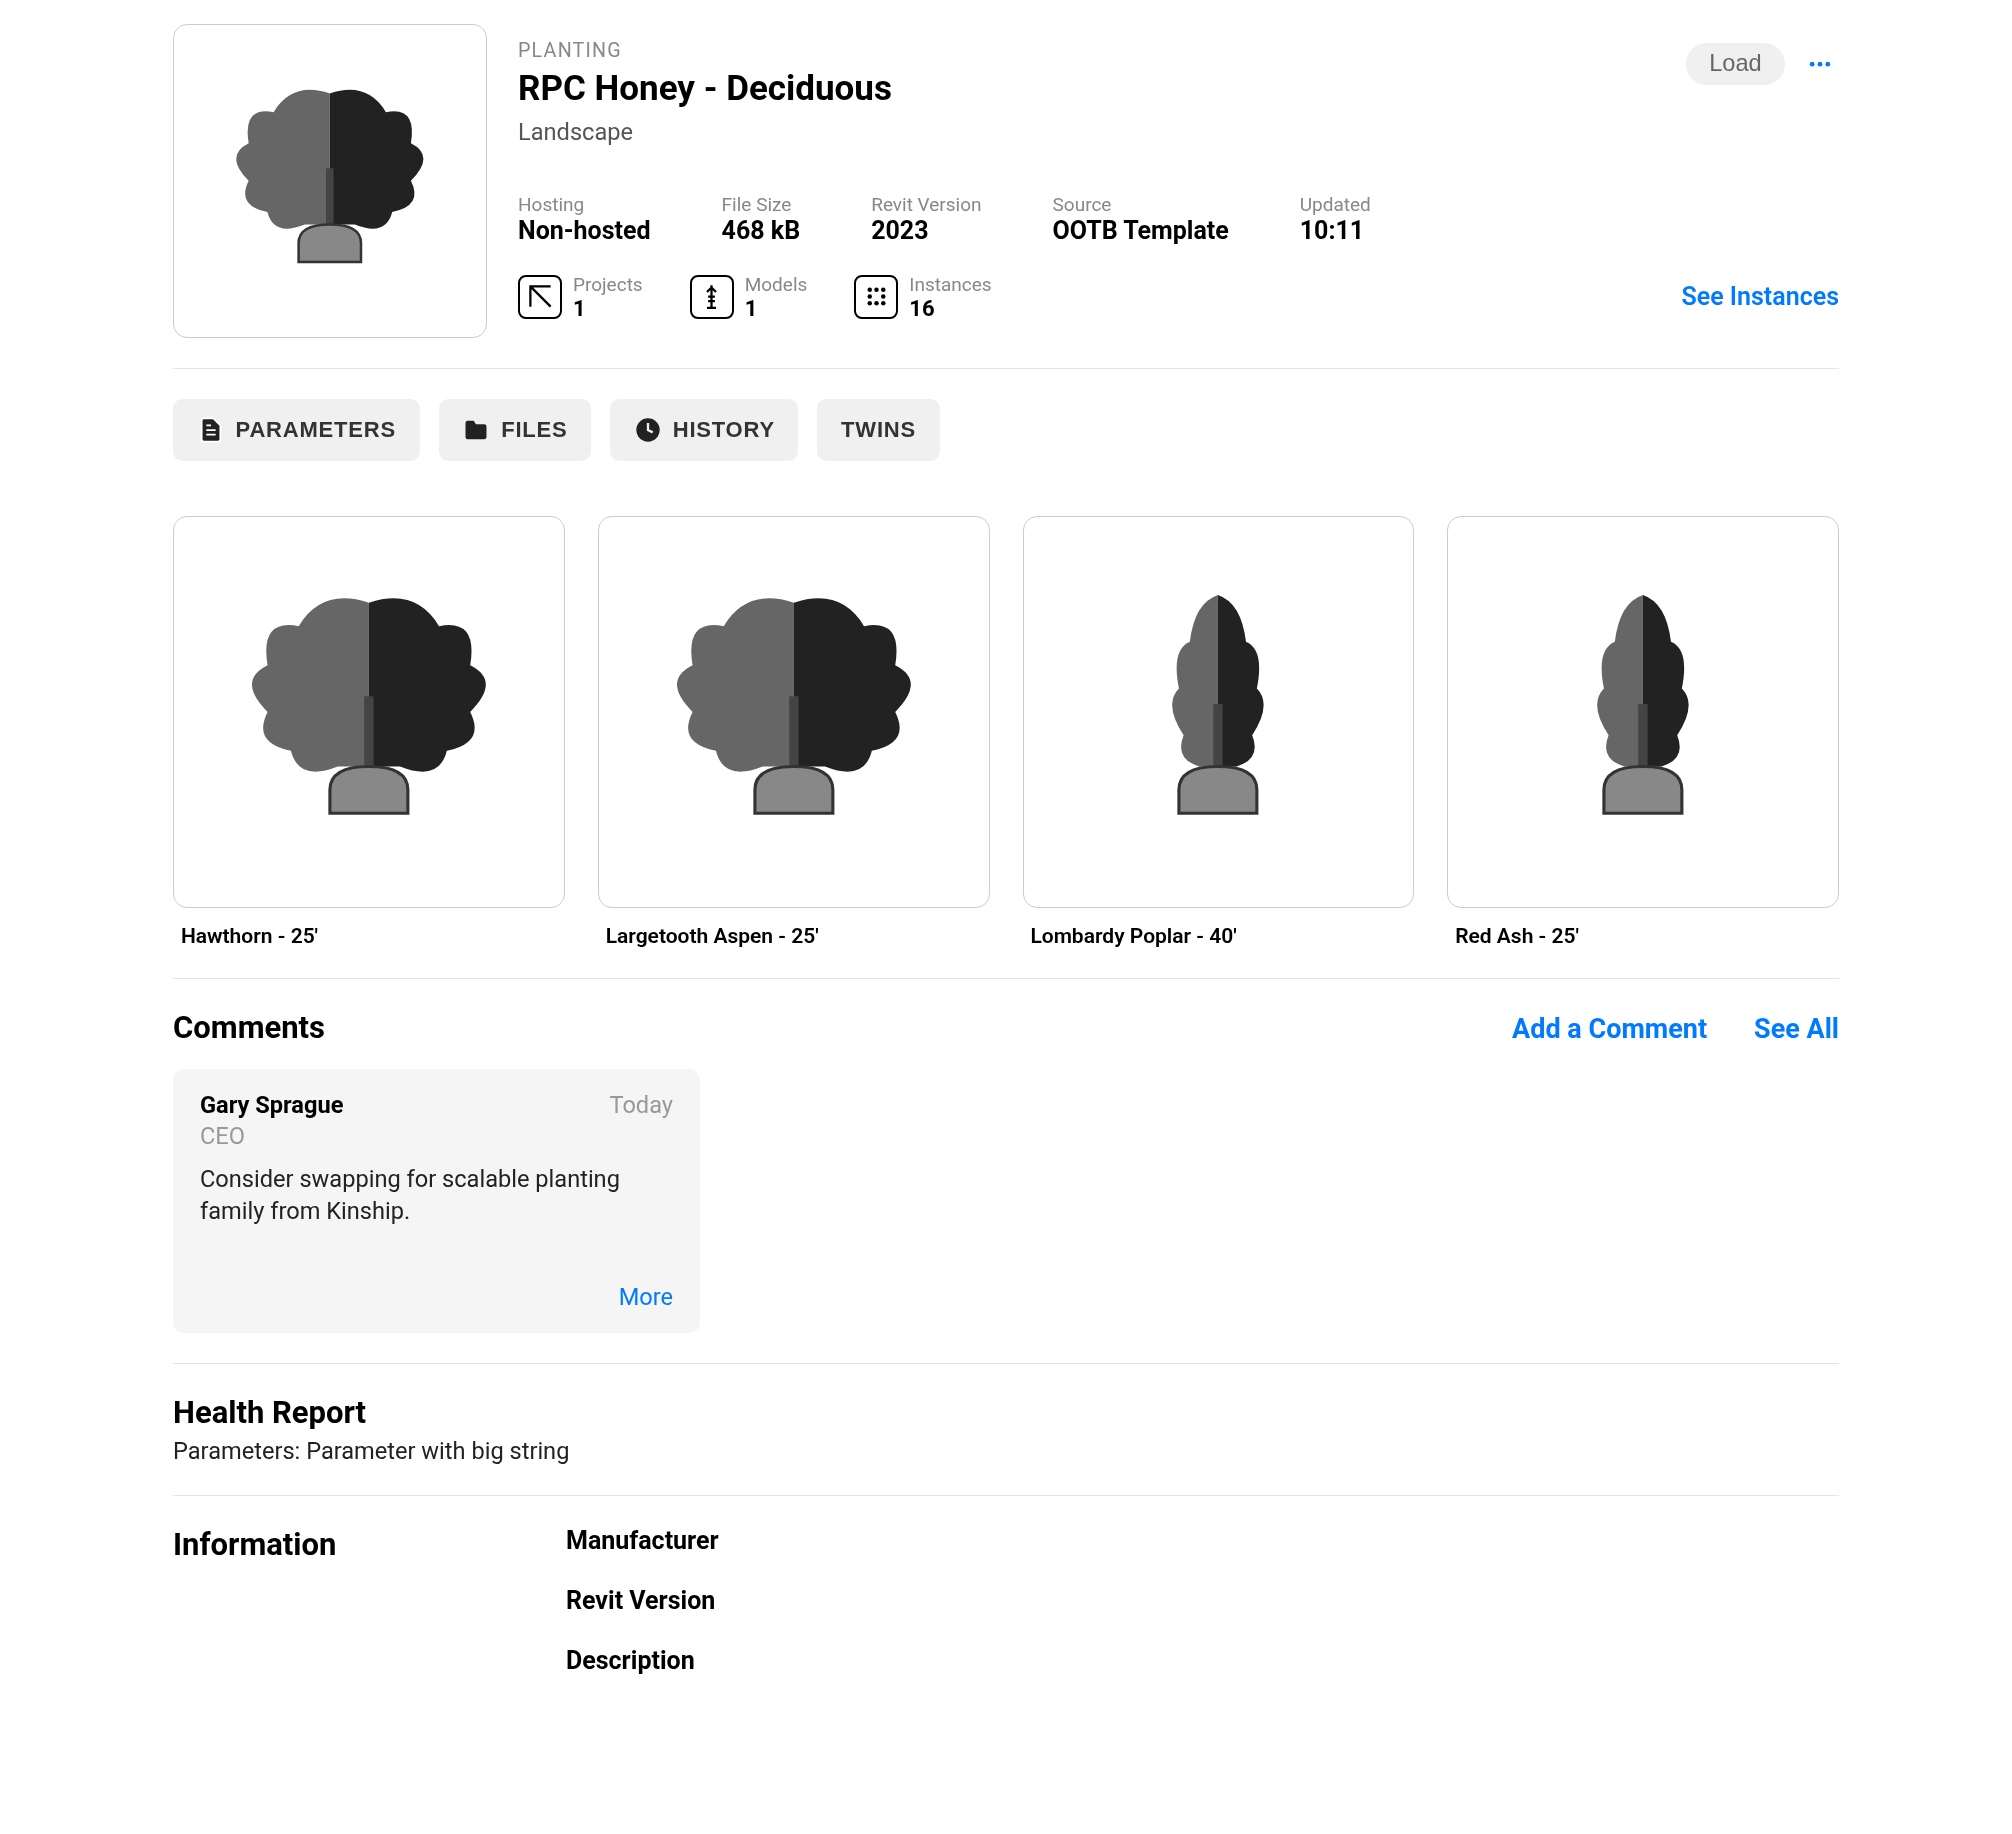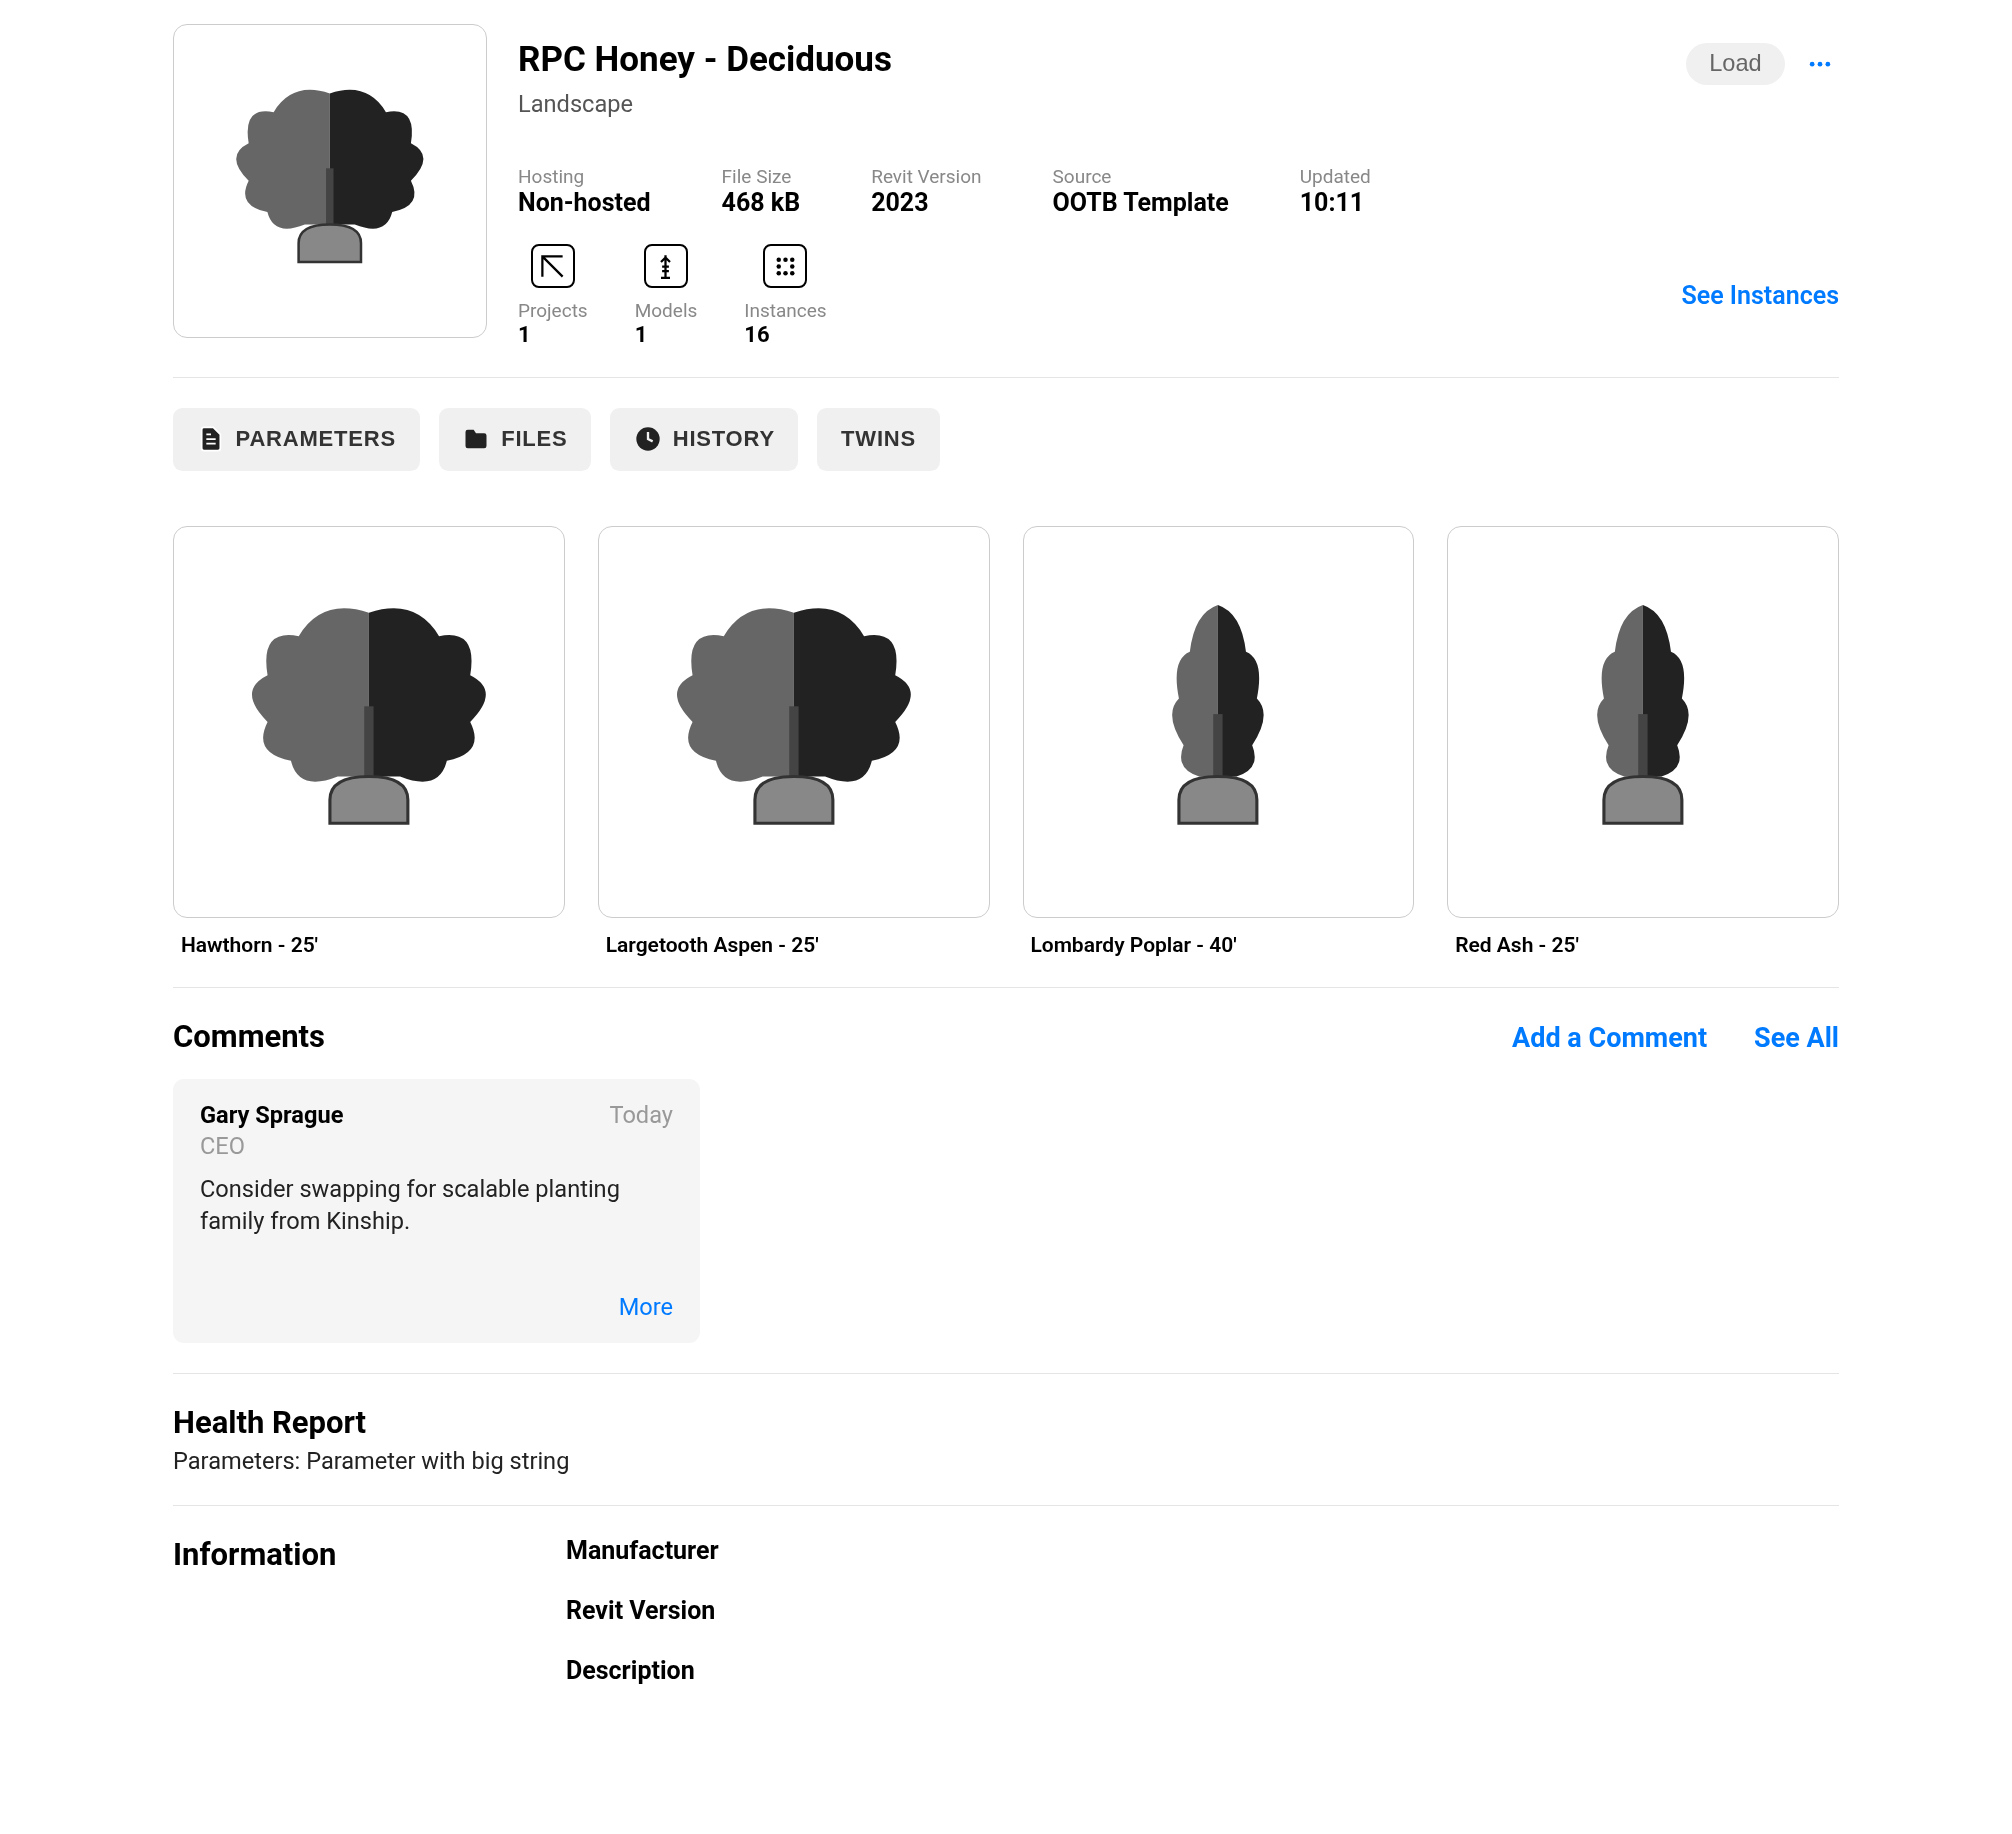--- a/index.html
+++ b/index.html
@@ -22,21 +22,21 @@
 .category-label {
   font-size: 19.7px; letter-spacing: 1.2px; color: #888;
   text-transform: uppercase; margin-bottom: 5.5px;
 }
 .title { font-size: 35px; font-weight: 700; margin-bottom: 9.4px; }
 .subtitle { font-size: 23.6px; color: #555; margin-bottom: 47px; }
 .meta-row { display: flex; gap: 71px; margin-bottom: 27.5px; }
 .meta-item .meta-label { font-size: 19px; color: #888; margin-bottom: 0px; }
 .meta-item .meta-value { font-size: 25px; font-weight: 700; }
 .stats-row { display: flex; align-items: center; gap: 47px; }
-.stat-item { display: flex; align-items: center; gap: 11px; flex-direction: column; }
+.stat-item { display: flex; align-items: center; gap: 11px; }
 .stat-icon {
   width: 44px; height: 44px; border: 2.4px solid #000; border-radius: 7.9px;
   display: flex; align-items: center; justify-content: center;
 }
 .stat-text .stat-label { font-size: 19px; color: #888; }
 .stat-text .stat-value { font-size: 22px; font-weight: 700; }
 .see-instances { margin-left: auto; color: #007aff; font-size: 25px; font-weight: 600; cursor: pointer; }
 .top-actions { position: absolute; top: 19px; right: 0; display: flex; gap: 15.7px; align-items: center; }
 .load-btn {
   background: #f0f0f0; border: none; border-radius: 23.6px;
@@ -98,20 +98,21 @@
   <div class="header-row">
     <div class="preview-box">
       <svg class="tree-svg" viewBox="0 0 200 200">
         <path d="M100 30 Q70 20 55 45 Q30 40 35 70 Q15 80 35 100 Q25 120 50 125 Q55 145 80 135 L100 135 Z" fill="#666"></path>
         <path d="M100 30 Q130 20 145 45 Q170 40 165 70 Q185 80 165 100 Q175 120 150 125 Q145 145 120 135 L100 135 Z" fill="#222"></path>
         <rect x="97" y="90" width="6" height="70" fill="#444"></rect>
         <path d="M75 150 Q75 135 100 135 Q125 135 125 150 L125 165 L75 165 Z" fill="#888" stroke="#333" stroke-width="2"></path>
       </svg>
     </div>
     <div class="header-info">
+      <div class="category-label">PLANTING</div>
       <div class="title">RPC Honey - Deciduous</div>
       <div class="subtitle">Landscape</div>
       <div class="meta-row">
         <div class="meta-item">
           <div class="meta-label">Hosting</div>
           <div class="meta-value">Non-hosted</div>
         </div>
         <div class="meta-item">
           <div class="meta-label">File Size</div>
           <div class="meta-value">468 kB</div>

